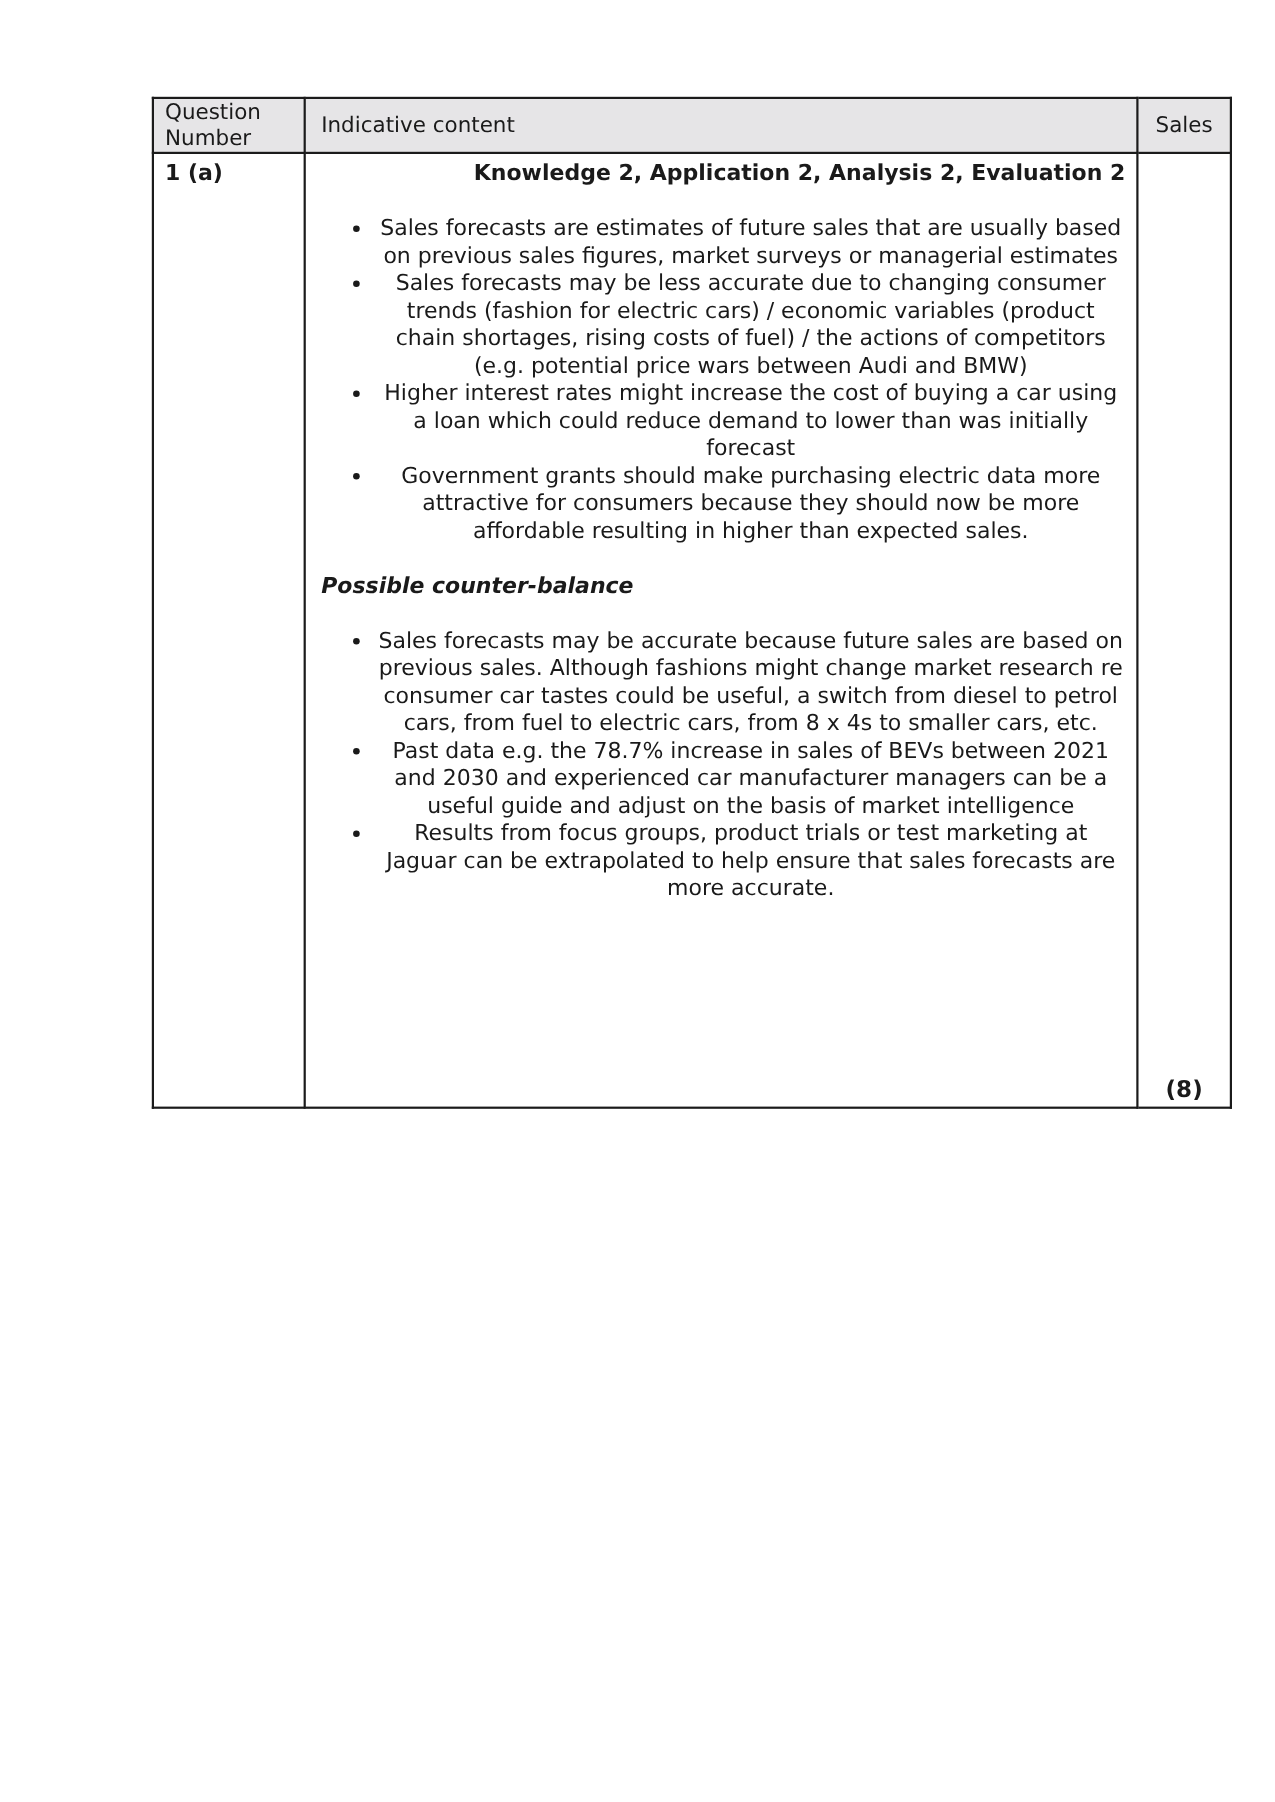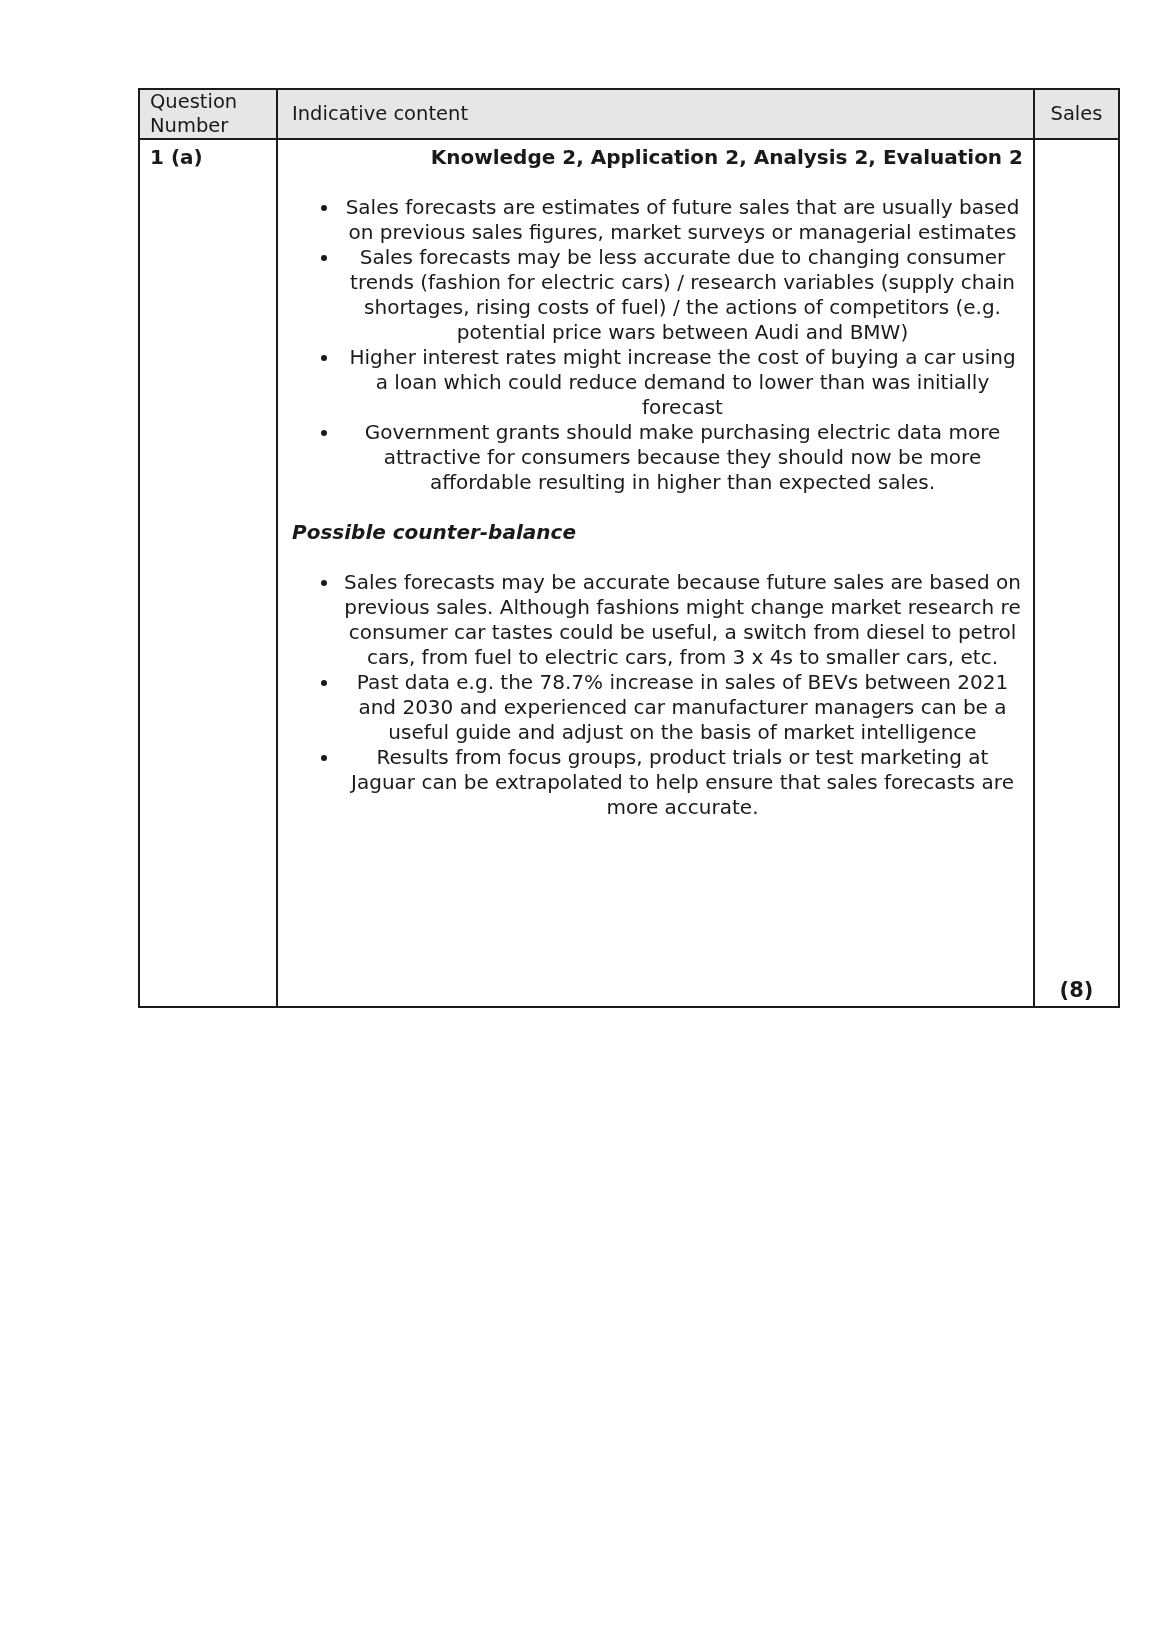--- a/index.html
+++ b/index.html
@@ -98,27 +98,27 @@
       <th class="col-mark">Sales</th>
     </tr>
   </thead>
   <tbody>
     <tr>
       <td class="cell-question">1 (a)</td>
       <td class="cell-content">
         <div class="indicative-title">Knowledge 2, Application 2, Analysis 2, Evaluation 2</div>
         <ul class="point-list">
           <li>Sales forecasts are estimates of future sales that are usually based on previous sales figures, market surveys or managerial estimates</li>
-          <li>Sales forecasts may be less accurate due to changing consumer trends (fashion for electric cars) / research variables (supply chain shortages, rising costs of fuel) / the actions of competitors (e.g. potential price wars between Audi and BMW)</li>
+          <li>Sales forecasts may be less accurate due to changing consumer trends (fashion for electric cars) / economic variables (product chain shortages, rising costs of fuel) / the actions of competitors (e.g. potential price wars between Audi and BMW)</li>
           <li>Higher interest rates might increase the cost of buying a car using a loan which could reduce demand to lower than was initially forecast</li>
           <li>Government grants should make purchasing electric data more attractive for consumers because they should now be more affordable resulting in higher than expected sales.</li>
         </ul>
         <div class="counter-heading">Possible counter-balance</div>
         <ul class="point-list">
-          <li>Sales forecasts may be accurate because future sales are based on previous sales. Although fashions might change market research re consumer car tastes could be useful, a switch from diesel to petrol cars, from fuel to electric cars, from 3 x 4s to smaller cars, etc.</li>
+          <li>Sales forecasts may be accurate because future sales are based on previous sales. Although fashions might change market research re consumer car tastes could be useful, a switch from diesel to petrol cars, from fuel to electric cars, from 8 x 4s to smaller cars, etc.</li>
           <li>Past data e.g. the 78.7% increase in sales of BEVs between 2021 and 2030 and experienced car manufacturer managers can be a useful guide and adjust on the basis of market intelligence</li>
           <li>Results from focus groups, product trials or test marketing at Jaguar can be extrapolated to help ensure that sales forecasts are more accurate.</li>
         </ul>
       </td>
       <td class="cell-mark">
         <div class="mark-value">(8)</div>
       </td>
     </tr>
   </tbody>
 </table>

